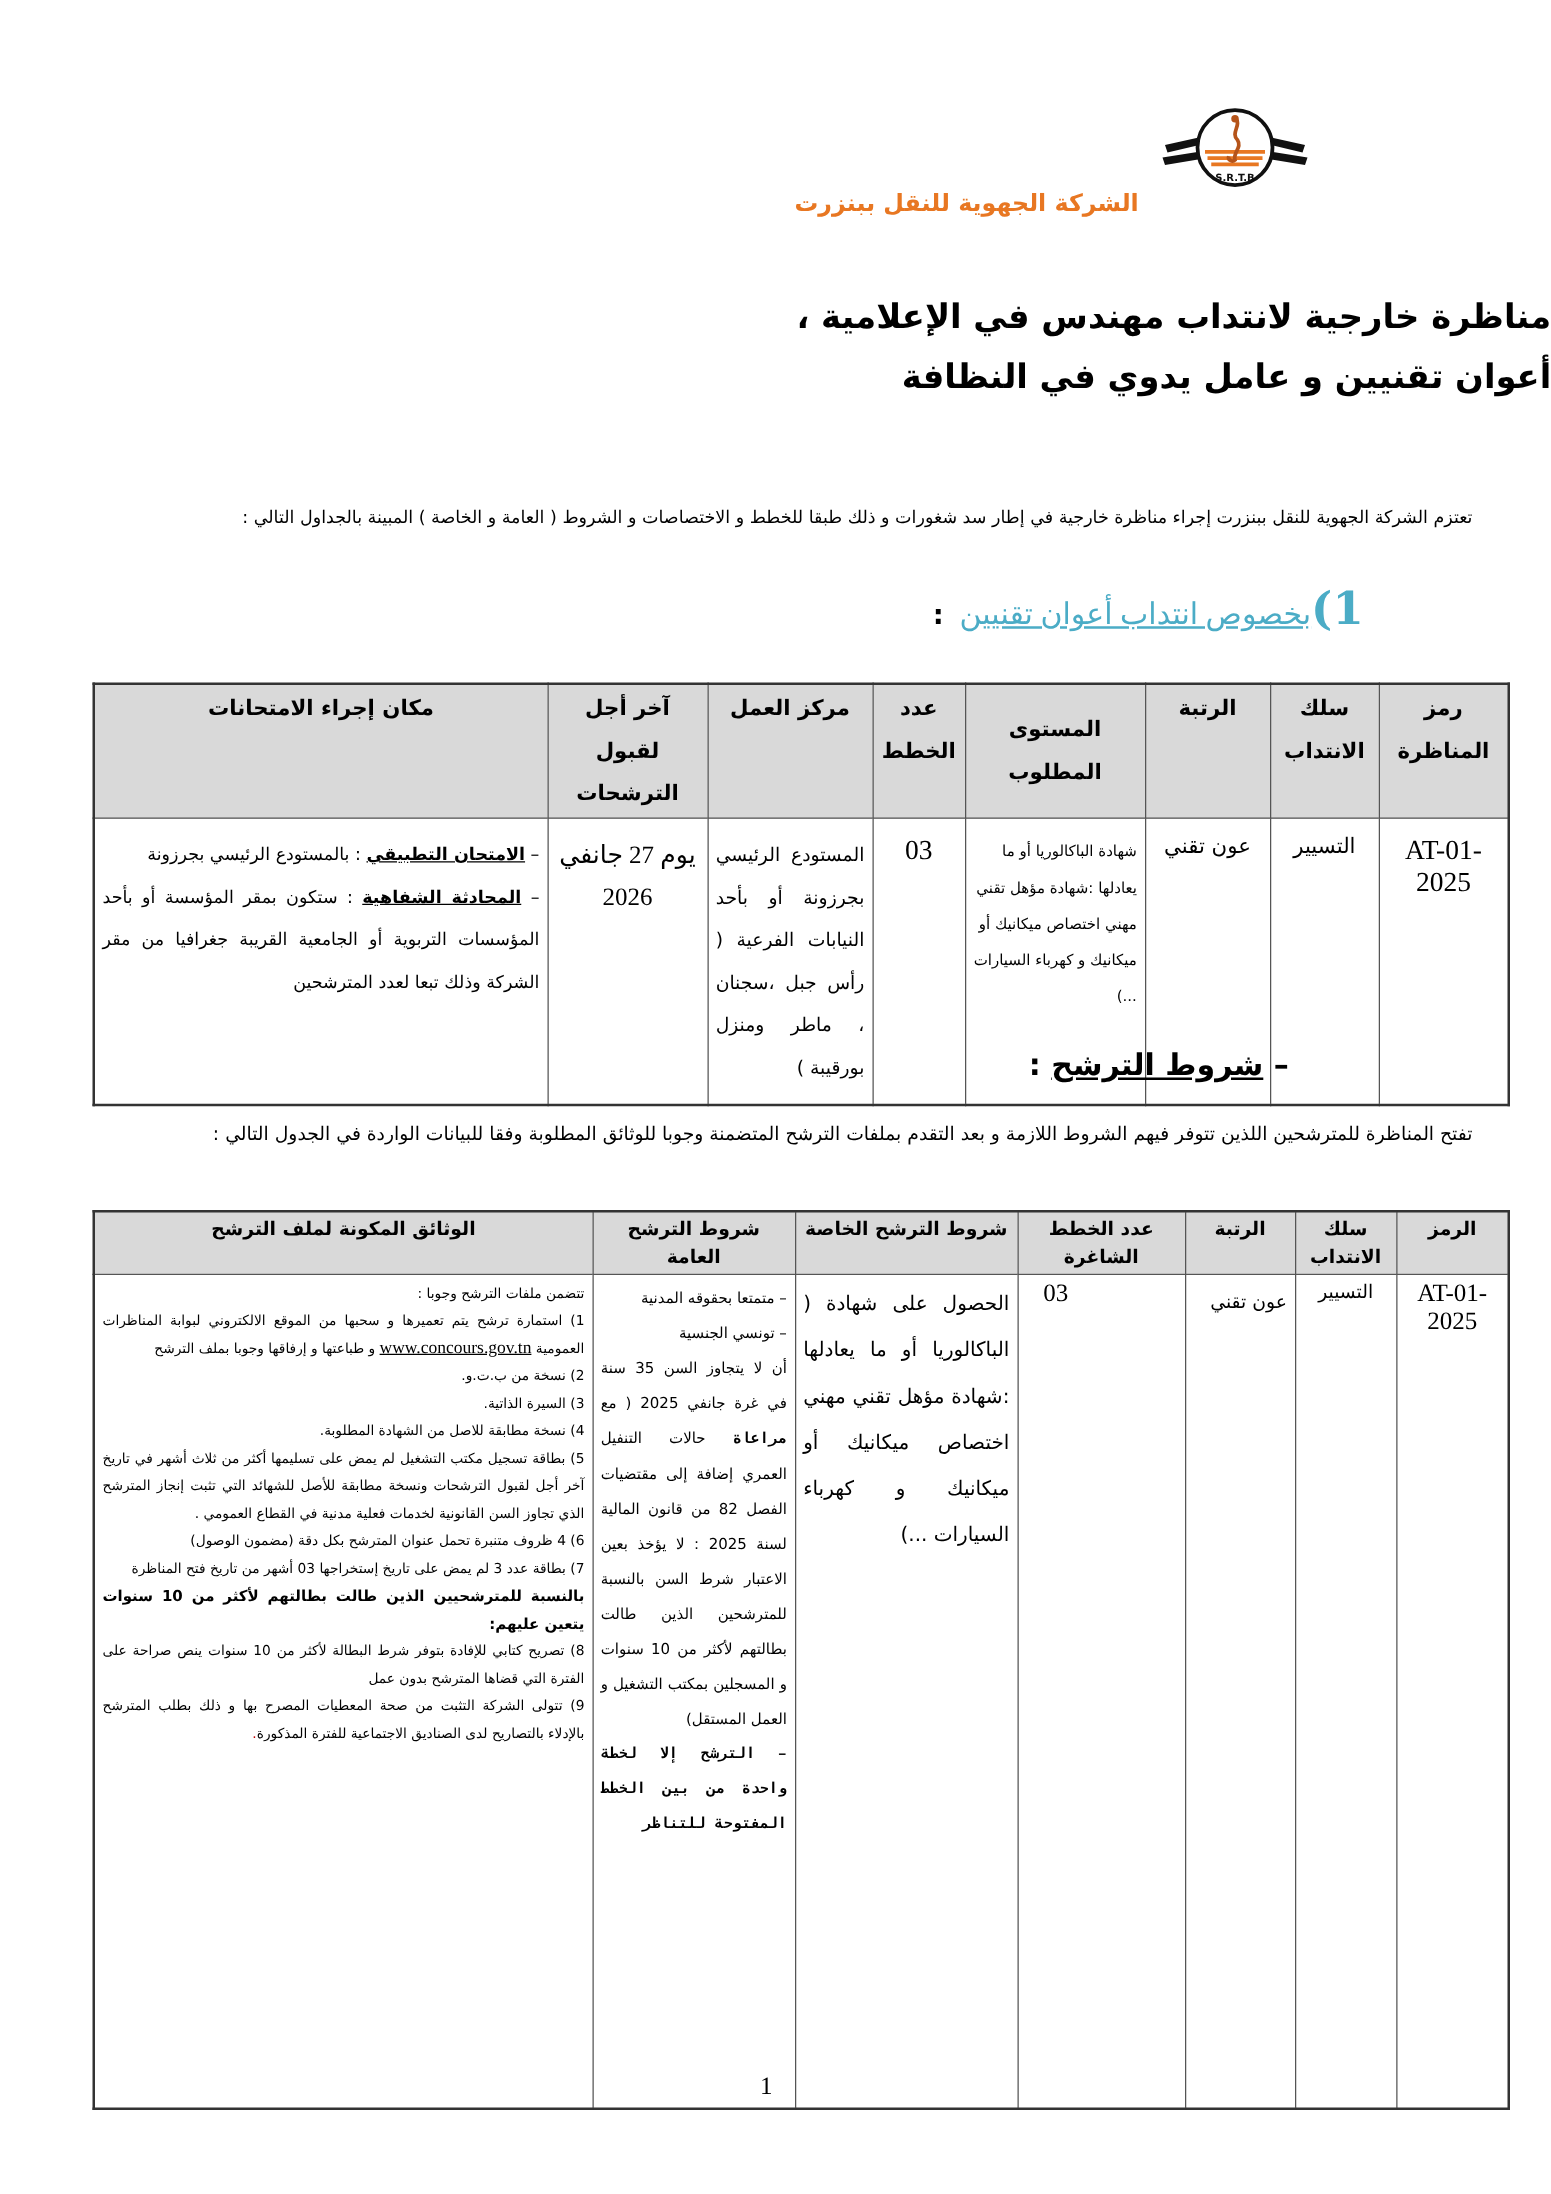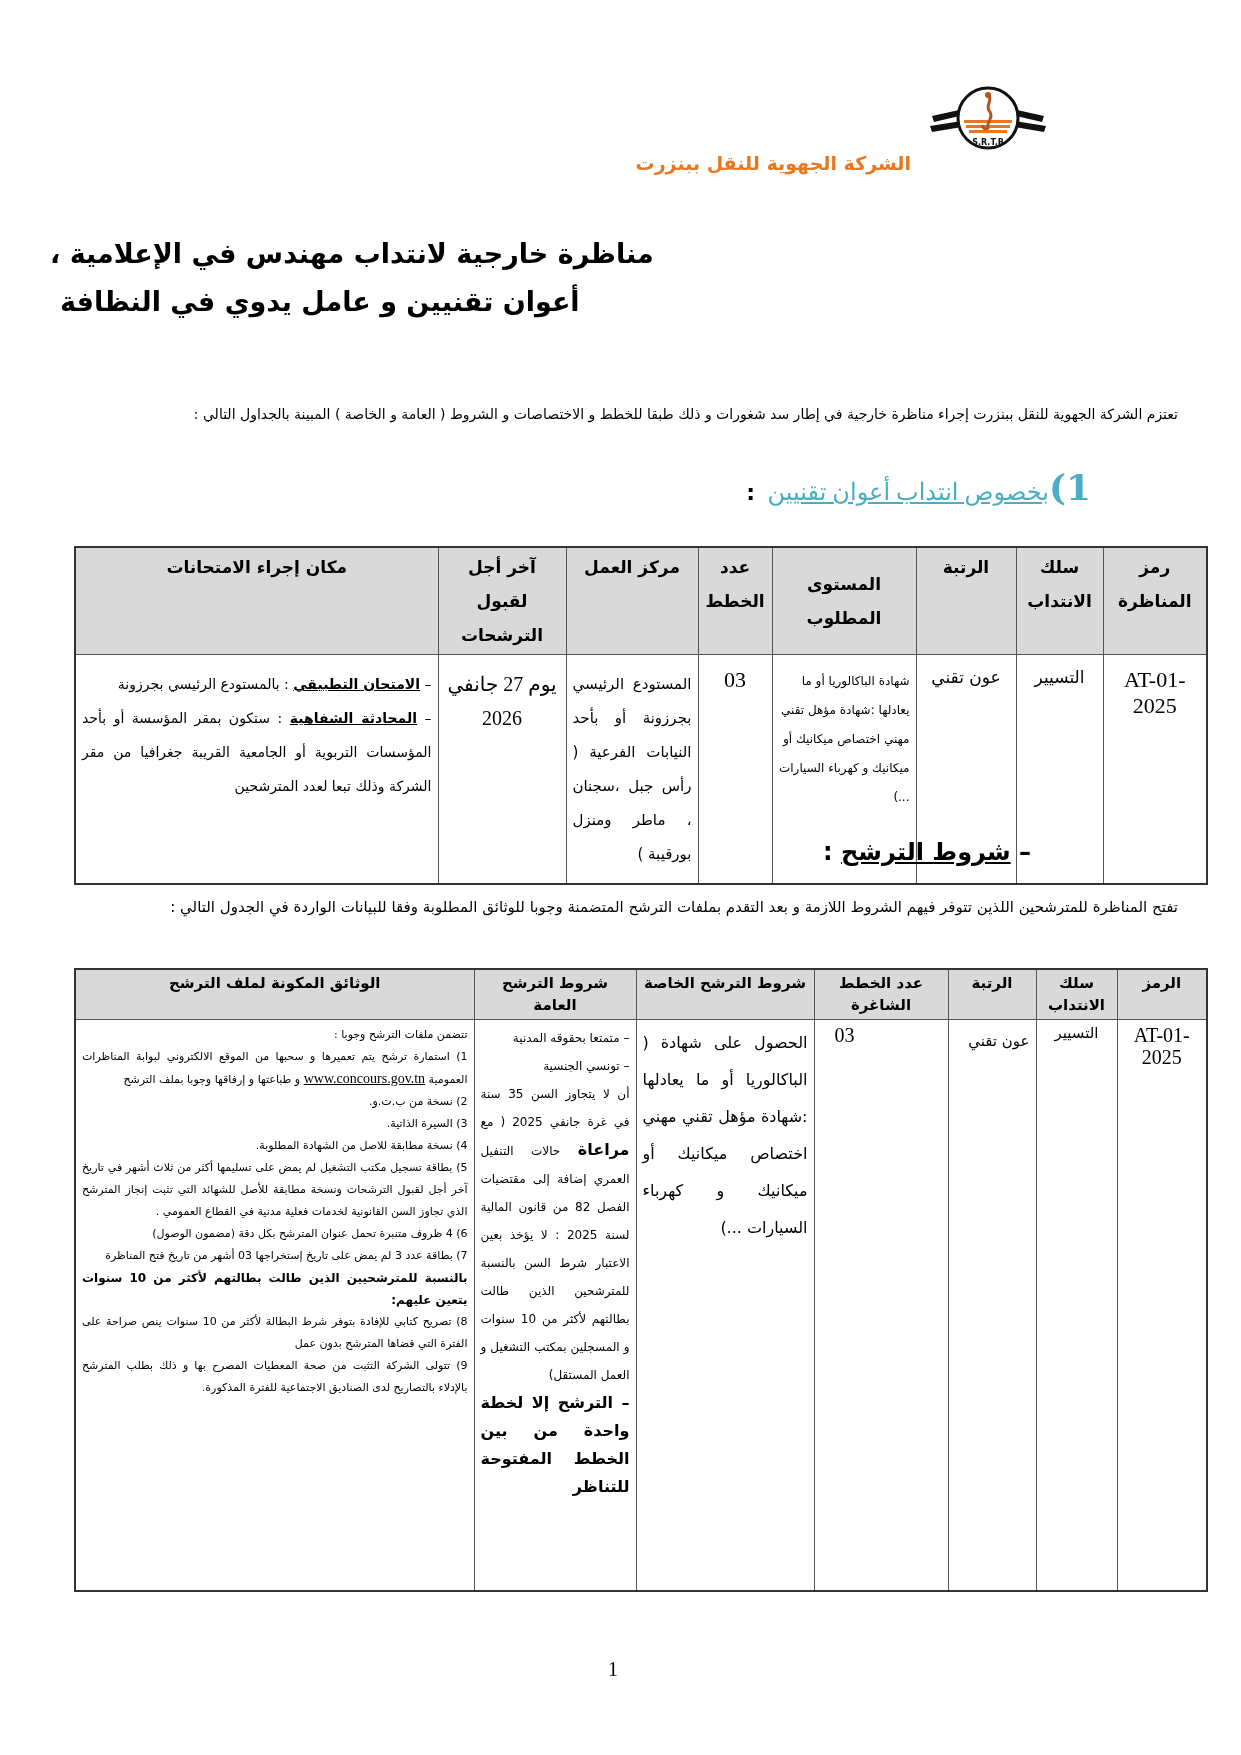--- a/index.html
+++ b/index.html
@@ -2,21 +2,21 @@
 <html><head>
 <meta charset="utf-8">
 <style>
   * { box-sizing: border-box; margin: 0; padding: 0; }
   html, body { width: 1241px; height: 1755px; background: #ffffff; }
   body { position: relative; font-family: "DejaVu Sans", sans-serif; color: #000; overflow: hidden; }
 
   .logo { position: absolute; left: 928px; top: 78px; width: 120px; height: 80px; }
   .company-name { position: absolute; right: 330px; top: 152px; direction: rtl; font-family: "DejaVu Sans", sans-serif; font-weight: bold; font-size: 19px; color: #e87722; }
 
-  .title { position: absolute; left: 0; width: 1241px; text-align: left; direction: rtl; font-family: "DejaVu Sans", sans-serif; font-weight: bold; font-size: 27px; }
+  .title { position: absolute; left: 0; width: 1241px; text-align: right; direction: rtl; font-family: "DejaVu Sans", sans-serif; font-weight: bold; font-size: 27px; }
   .title.l1 { top: 238px; padding-left: 50px; }
   .title.l2 { top: 286px; padding-left: 60px; }
 
   .intro { position: absolute; left: 68px; width: 1110px; top: 398px; direction: rtl; text-align: justify; font-family: "DejaVu Sans", sans-serif; font-size: 14px; line-height: 33px; }
 
   .section1 { position: absolute; right: 150px; top: 466px; direction: rtl; font-family: "DejaVu Serif", serif; font-size: 36px; font-weight: bold; color: #4bacc6; }
   .section1 .lbl { font-family: Liberation Serif, serif; font-size: 24px; font-weight: normal; text-decoration: underline; }
   .section1 .colon { font-family: "DejaVu Sans", sans-serif; color: #000; font-size: 22px; }
 
   table { border-collapse: collapse; direction: rtl; position: absolute; table-layout: fixed; }
@@ -36,28 +36,28 @@
   .t1 .exam { font-size: 14px; line-height: 34px; text-align: justify; }
   .u { text-decoration: underline; font-weight: bold; }
 
   .section2 { position: absolute; right: 210px; top: 838px; direction: rtl; font-family: "DejaVu Sans", sans-serif; font-size: 24px; font-weight: bold; }
   .section2 .lbl { text-decoration: underline; }
 
   .para2 { position: absolute; left: 88px; width: 1090px; top: 886px; direction: rtl; text-align: justify; font-family: "DejaVu Sans", sans-serif; font-size: 15px; line-height: 43px; }
 
   .t2 { left: 74px; top: 968px; width: 1132px; border: 2px solid #333; }
   .t2 th { height: 50px; font-size: 15px; line-height: 22px; text-align: center; padding: 2px 4px; vertical-align: top; }
-  .t2 td { height: 572px; padding: 4px 6px; }
+  .t2 td { height: 668px; padding: 4px 6px; }
   .t2 .code { font-family: "Liberation Serif", serif; font-size: 20px; text-align: center; line-height: 22px; }
   .t2 .cat { font-size: 15px; text-align: center; }
   .t2 .grade { font-size: 15px; text-align: right; line-height: 34px; }
   .t2 .count { font-family: "Liberation Serif", serif; font-size: 20px; text-align: left; padding-left: 20px; }
   .t2 .special { font-size: 16px; line-height: 37px; text-align: justify; }
   .t2 .general { font-size: 12px; line-height: 28px; text-align: justify; }
-  .t2 .general .b { font-weight: bold; font-size: 16px; }
+  .t2 .general .b { font-weight: bold; font-size: 12px; font-family: Liberation Mono, monospace; }
   .t2 .docs { font-size: 11px; line-height: 22px; text-align: justify; }
   .docs .b { font-weight: bold; font-size: 12px; }
   .docs .url { font-family: "Liberation Serif", serif; font-size: 14px; text-decoration: underline; direction: ltr; unicode-bidi: embed; }
   .red { color: #c00000; }
 
   .page-num { position: absolute; left: 608px; top: 1658px; font-family: "Liberation Serif", serif; font-size: 20px; }
 </style>
 </head>
 <body>
 

